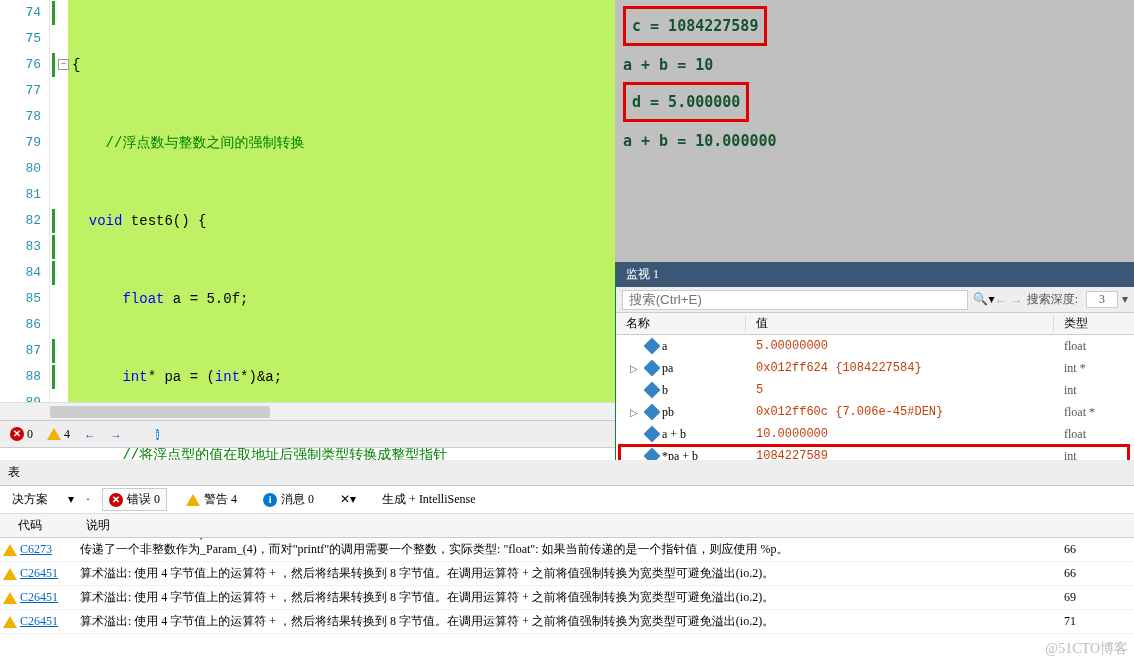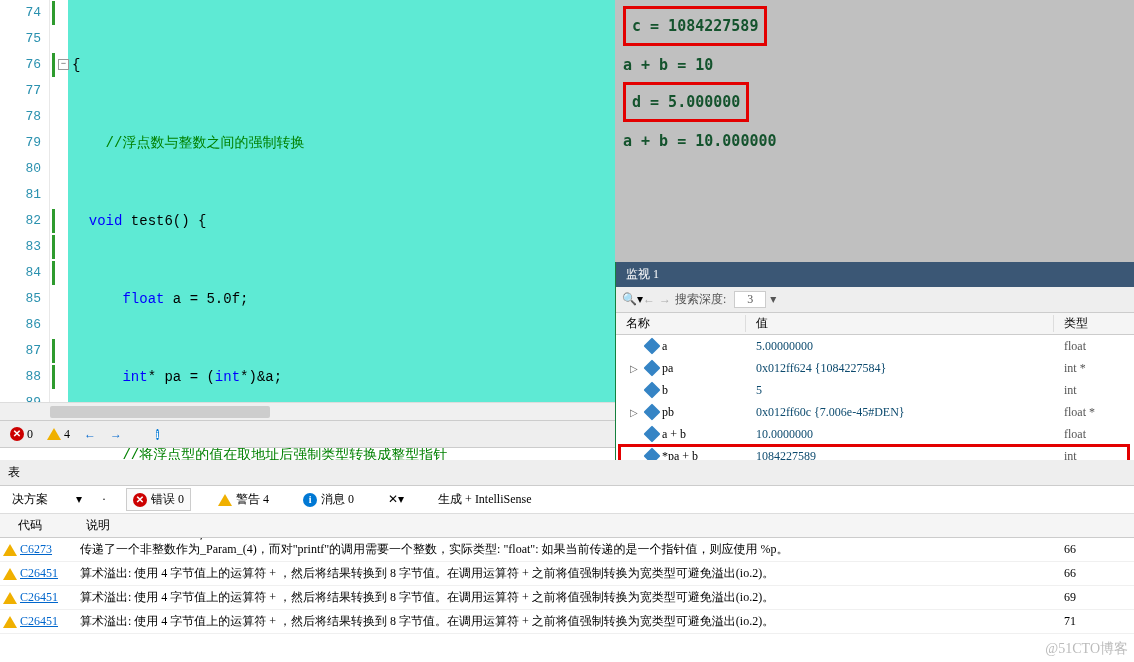--- a/index.html
+++ b/index.html
@@ -1,17 +1,17 @@
 <!DOCTYPE html>
 <html><head>
 <meta charset="utf-8">
 <style>
 * { margin: 0; padding: 0; box-sizing: border-box; }
 body { font-family: Consolas, "Courier New", monospace; font-size: 13px; color: #000; background: #fff; overflow: hidden; width: 1134px; height: 662px; position: relative; }
-.code-area { position: absolute; top: 0; left: 0; width: 615px; height: 420px; background: #5eead4; display: flex; }
+.code-area { position: absolute; top: 0; left: 0; width: 615px; height: 420px; background: #bef264; display: flex; }
 .gutter { width: 50px; background: #fff; border-right: 1px solid #e8e8e8; text-align: right; padding-right: 8px; color: #2b91af; font-size: 13px; line-height: 26px; }
 .gutter-line { height: 26px; }
 .marks { width: 18px; background: #fff; }
 .mark { height: 26px; position: relative; }
 .mark-green::before { content: ""; position: absolute; left: 2px; top: 1px; width: 3px; height: 24px; background: #2e9b2e; }
 .fold { position: absolute; left: 8px; top: 7px; width: 11px; height: 11px; border: 1px solid #999; background: #fff; font-size: 9px; line-height: 9px; text-align: center; color: #555; }
 .code { flex: 1; padding-left: 4px; line-height: 26px; font-size: 14px; white-space: pre; }
 .code-line { height: 26px; }
 .kw { color: #0000ff; }
 .cmt { color: #008000; }
@@ -27,33 +27,33 @@
 .watch-depth { border: 1px solid #ccc; width: 32px; text-align: center; margin-left: 4px; background: #fff; }
 .watch-header { display: flex; background: #f5f5f5; border-bottom: 1px solid #ccc; font-family: "Microsoft YaHei"; font-size: 12px; height: 22px; align-items: center; }
 .wh-name { width: 130px; padding-left: 10px; border-right: 1px solid #ddd; }
 .wh-val { flex: 1; padding-left: 10px; border-right: 1px solid #ddd; }
 .wh-type { width: 80px; padding-left: 10px; }
 .watch-body { position: relative; }
 .watch-row { display: flex; align-items: center; height: 22px; font-size: 12px; font-family: Consolas; }
 .wr-name { width: 130px; padding-left: 30px; display: flex; align-items: center; gap: 4px; }
 .wr-name .exp { position: absolute; left: 14px; color: #666; font-size: 10px; }
 .cube { width: 12px; height: 12px; background: #3584c5; transform: rotate(45deg); border-radius: 1px; }
-.wr-val { flex: 1; padding-left: 10px; color: #0c4a6e; }
+.wr-val { flex: 1; padding-left: 10px; color: #c2410c; font-family: Liberation Mono, monospace; }
 .wr-type { width: 80px; padding-left: 10px; color: #555; }
 .watch-highlight { position: absolute; border: 3px solid #e30000; left: 2px; width: 512px; pointer-events: none; }
 .watch-add { padding: 2px 10px; color: #888; font-style: italic; font-family: "Microsoft YaHei"; font-size: 12px; }
 .status-bar { position: absolute; top: 420px; left: 0; width: 615px; height: 28px; background: #eee; border-top: 1px solid #ccc; border-bottom: 1px solid #ccc; display: flex; align-items: center; padding: 0 10px; gap: 14px; font-family: "Microsoft YaHei"; font-size: 12px; }
 .sb-item { display: flex; align-items: center; gap: 3px; }
 .ico-err { width: 14px; height: 14px; border-radius: 50%; background: #c00; color: #fff; font-size: 10px; text-align: center; line-height: 14px; font-weight: bold; }
 .ico-warn { width: 0; height: 0; border-left: 7px solid transparent; border-right: 7px solid transparent; border-bottom: 12px solid #f0b000; position: relative; }
 .ico-info { width: 14px; height: 14px; border-radius: 50%; background: #0078d4; color: #fff; font-size: 10px; text-align: center; line-height: 14px; font-weight: bold; }
 .arrow { color: #0066cc; font-weight: bold; }
 .tab-row { position: absolute; top: 460px; left: 0; width: 100%; height: 26px; background: #eee; border-bottom: 1px solid #ccc; display: flex; align-items: center; font-family: "Microsoft YaHei"; font-size: 12px; }
 .tab-lbl { padding: 4px 8px; }
-.filter-bar { position: absolute; top: 486px; left: 0; width: 100%; height: 28px; background: #fff; border-bottom: 1px solid #ddd; display: flex; align-items: center; padding: 0 4px; gap: 20px; font-family: "Microsoft YaHei"; font-size: 12px; }
+.filter-bar { position: absolute; top: 486px; left: 0; width: 100%; height: 28px; background: #fff; border-bottom: 1px solid #ddd; display: flex; align-items: center; padding: 0 4px; gap: 12px; font-family: "Microsoft YaHei"; font-size: 12px; }
 .filter-item { display: flex; align-items: center; gap: 4px; padding: 2px 6px; border: 1px solid transparent; }
 .filter-item.err { border: 1px solid #ccc; background: #fafafa; }
 .err-header { position: absolute; top: 514px; left: 0; width: 100%; height: 24px; background: #f5f5f5; border-bottom: 1px solid #ccc; display: flex; font-family: "Microsoft YaHei"; font-size: 12px; align-items: center; }
 .eh-code { width: 80px; padding-left: 18px; }
 .eh-desc { flex: 1; padding-left: 6px; }
 .eh-line { width: 70px; text-align: left; }
 .err-rows { position: absolute; top: 538px; left: 0; width: 100%; font-family: Liberation Serif, serif; font-size: 12px; }
 .err-row { display: flex; align-items: center; height: 24px; border-bottom: 1px solid #f0f0f0; }
 .er-icon { width: 20px; display: flex; justify-content: center; }
 .er-code { width: 60px; }
@@ -131,20 +131,21 @@
 <div class="console">
   <div class="console-line"><span class="red-box">c = 1084227589</span></div>
   <div class="console-line">a + b = 10</div>
   <div class="console-line"><span class="red-box">d = 5.000000</span></div>
   <div class="console-line">a + b = 10.000000</div>
 </div>
 
 <div class="watch-panel">
   <div class="watch-title">监视 1</div>
   <div class="watch-toolbar">
+    <input class="watch-search" placeholder="搜索(Ctrl+E)" style="">
     <span>🔍▾</span>
     <div class="watch-nav">
       <span style="color:#aaa">←</span>
       <span style="color:#aaa">→</span>
       <span>搜索深度:</span>
       <span class="watch-depth">3</span>
       <span>▾</span>
     </div>
   </div>
   <div class="watch-header">

